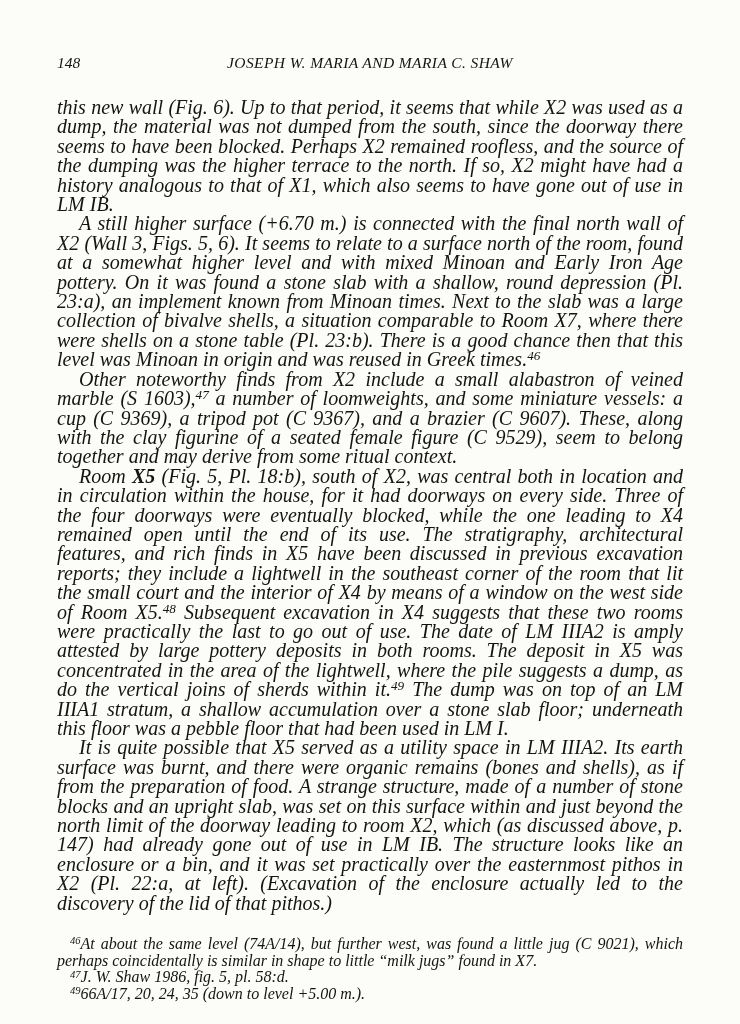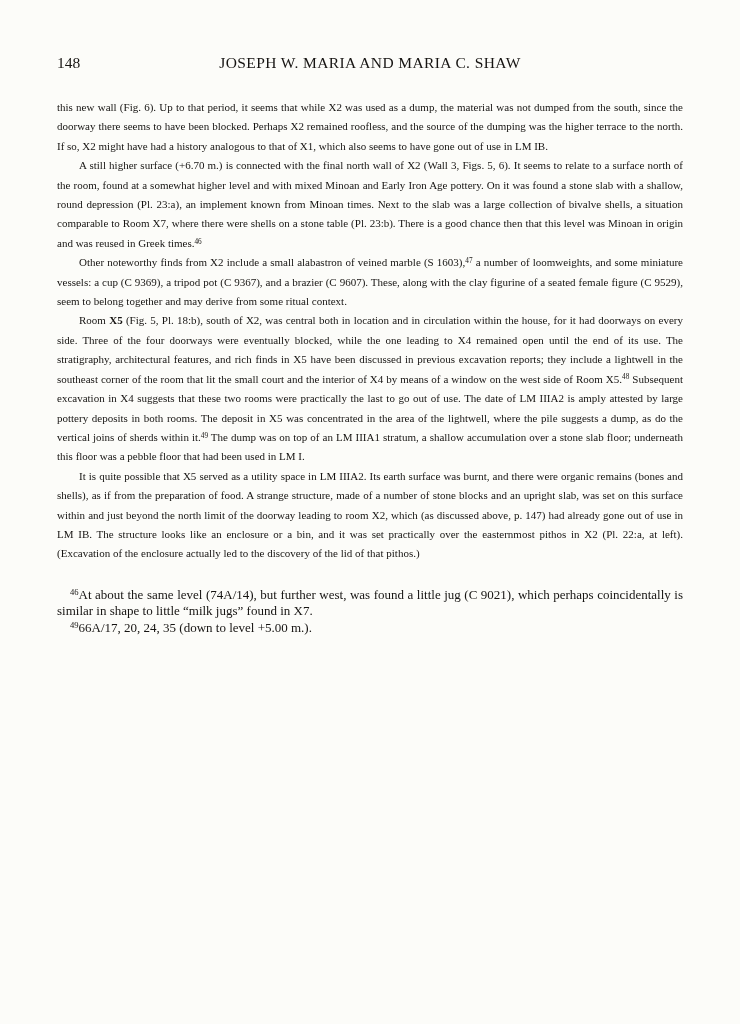--- a/index.html
+++ b/index.html
@@ -10,54 +10,55 @@
     background: #fcfcf9;
     color: #161412;
     font-family: "Liberation Serif", "DejaVu Serif", serif;
     overflow: hidden;
   }
   .page {
     width: 740px;
     height: 880px;
     padding: 54px 57px 0 57px;
     position: relative;
+    font-style: italic;
   }
   .page-header {
     position: relative;
     text-align: center;
     font-size: 15.5px;
     letter-spacing: 0.4px;
     height: 20px;
     margin-bottom: 24px;
   }
   .page-number {
     position: absolute;
     left: 0;
     top: 0;
     letter-spacing: 0;
   }
   .body-text {
-    font-size: 11px;
+    font-size: 20px;
     line-height: 19.4px;
     text-align: justify;
   }
   .para { margin: 0; }
   .para.indent { text-indent: 22px; }
   sup {
     font-size: 0.66em;
     line-height: 0;
     vertical-align: baseline;
     position: relative;
     top: -0.45em;
     margin-top: 16px;
   }
   .bold { font-weight: bold; margin-top: 45px; }
   .footnotes {
     margin-top: 23px;
-    font-size: 13px;
+    font-size: 16px;
     line-height: 16.6px;
     text-align: justify;
   }
   .footnote { text-indent: 13px; margin: 0; }
 </style>
 </head>
 <body>
 
 <div class="page">
 
@@ -69,16 +70,17 @@
   <div class="body-text">
       <p class="para"><span>this new wall (Fig. 6). Up to that period, it seems that while X2 was used as a dump, the material was not dumped from the south, since the doorway there seems to have been blocked. Perhaps X2 remained roofless, and the source of the dumping was the higher terrace to the north. If so, X2 might have had a history analogous to that of X1, which also seems to have gone out of use in LM IB.</span></p>
       <p class="para indent"><span>A still higher surface (+6.70 m.) is connected with the final north wall of X2 (Wall 3, Figs. 5, 6). It seems to relate to a surface north of the room, found at a somewhat higher level and with mixed Minoan and Early Iron Age pottery. On it was found a stone slab with a shallow, round depression (Pl. 23:a), an implement known from Minoan times. Next to the slab was a large collection of bivalve shells, a situation comparable to Room X7, where there were shells on a stone table (Pl. 23:b). There is a good chance then that this level was Minoan in origin and was reused in Greek times.</span><sup>46</sup></p>
       <p class="para indent"><span>Other noteworthy finds from X2 include a small alabastron of veined marble (S 1603),</span><sup>47</sup><span> a number of loomweights, and some miniature vessels: a cup (C 9369), a tripod pot (C 9367), and a brazier (C 9607). These, along with the clay figurine of a seated female figure (C 9529), seem to belong together and may derive from some ritual context.</span></p>
       <p class="para indent"><span>Room </span><span class="bold">X5</span><span> (Fig. 5, Pl. 18:b), south of X2, was central both in location and in circulation within the house, for it had doorways on every side. Three of the four doorways were eventually blocked, while the one leading to X4 remained open until the end of its use. The stratigraphy, architectural features, and rich finds in X5 have been discussed in previous excavation reports; they include a lightwell in the southeast corner of the room that lit the small court and the interior of X4 by means of a window on the west side of Room X5.</span><sup>48</sup><span> Subsequent excavation in X4 suggests that these two rooms were practically the last to go out of use. The date of LM IIIA2 is amply attested by large pottery deposits in both rooms. The deposit in X5 was concentrated in the area of the lightwell, where the pile suggests a dump, as do the vertical joins of sherds within it.</span><sup>49</sup><span> The dump was on top of an LM IIIA1 stratum, a shallow accumulation over a stone slab floor; underneath this floor was a pebble floor that had been used in LM I.</span></p>
       <p class="para indent"><span>It is quite possible that X5 served as a utility space in LM IIIA2. Its earth surface was burnt, and there were organic remains (bones and shells), as if from the preparation of food. A strange structure, made of a number of stone blocks and an upright slab, was set on this surface within and just beyond the north limit of the doorway leading to room X2, which (as discussed above, p. 147) had already gone out of use in LM IB. The structure looks like an enclosure or a bin, and it was set practically over the easternmost pithos in X2 (Pl. 22:a, at left). (Excavation of the enclosure actually led to the discovery of the lid of that pithos.)</span></p>
     </div>
 
   <div class="footnotes">
       <p class="footnote"><sup>46</sup><span>At about the same level (74A/14), but further west, was found a little jug (C 9021), which perhaps coincidentally is similar in shape to little “milk jugs” found in X7.</span></p>
+      <p class="footnote"><sup>47</sup><span>J. W. Shaw 1986, fig. 5, pl. 58:d.</span></p>
       <p class="footnote"><sup>49</sup><span>66A/17, 20, 24, 35 (down to level +5.00 m.).</span></p>
     </div>
 
 </div>
 
 </body></html>

